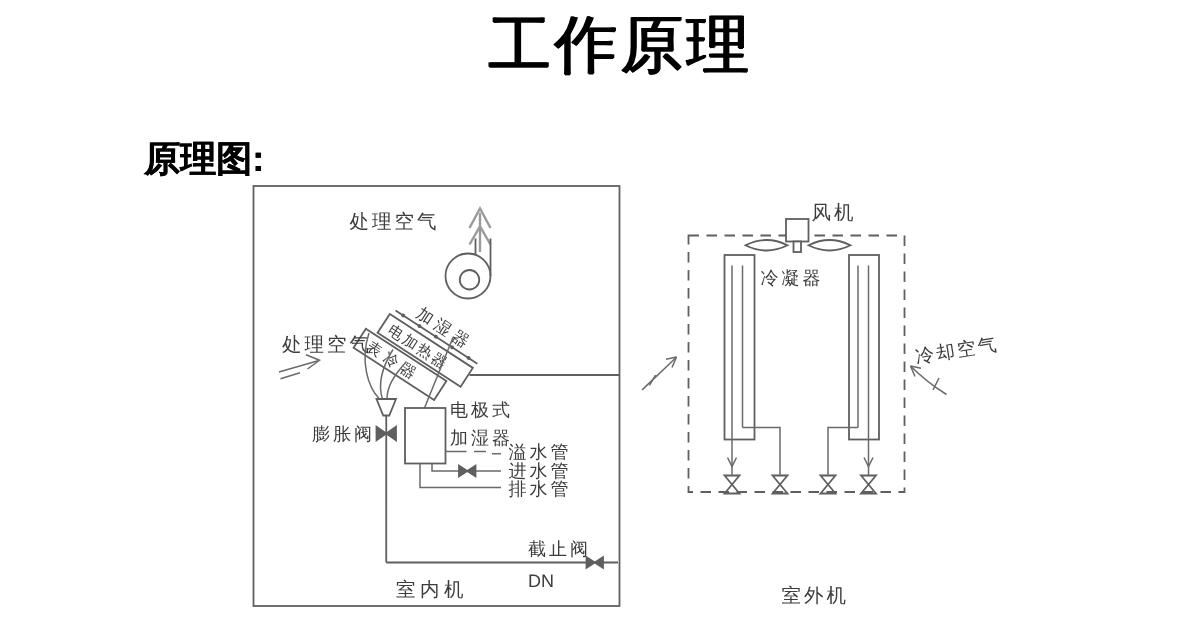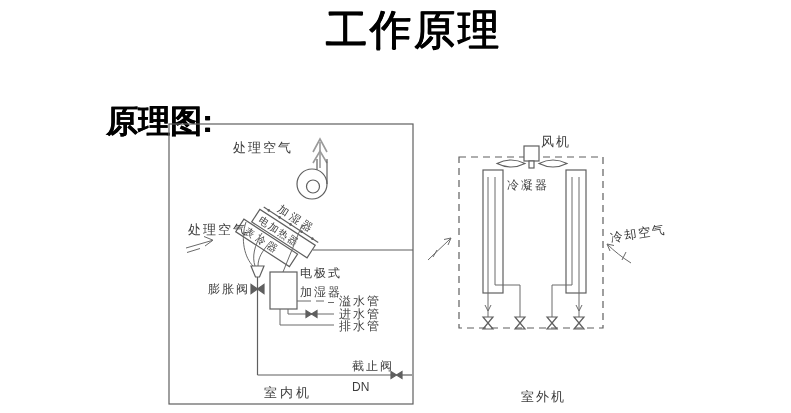--- a/index.html
+++ b/index.html
@@ -8,22 +8,22 @@
     background:#ffffff;font-family:"Liberation Sans",sans-serif;
   }
   .page-title{
     position:absolute;left:0;top:2px;width:791px;margin:0;
     text-align:center;font-size:42px;font-weight:400;color:#000;
     letter-spacing:2px;
     text-shadow:0.6px 0 #000,-0.6px 0 #000,0 0.6px #000;
     padding-left:18px;
   }
   .subtitle{
-    position:absolute;left:88px;top:82px;margin:18px;
-    font-size:32px;font-weight:900;color:#000;
+    position:absolute;left:88px;top:82px;margin:8px;
+    font-size:24px;font-weight:900;color:#000;
     text-shadow:0.4px 0 #000;
   }
   svg{position:absolute;left:0;top:0;}
   svg text{fill:#3c3c3c;font-family:"Liberation Sans",sans-serif;}
   .ln{stroke:#5f5f5f;stroke-width:1.2;fill:none;}
   .lnthin{stroke:#6a6a6a;stroke-width:1;fill:none;}
   .fillshape{stroke:#5f5f5f;stroke-width:1.2;fill:#5f5f5f;}
   .whiteshape{stroke:#5f5f5f;stroke-width:1.2;fill:#ffffff;}
   .grayarrow{stroke:#9a9a9a;stroke-width:1.6;fill:none;}
 </style>

